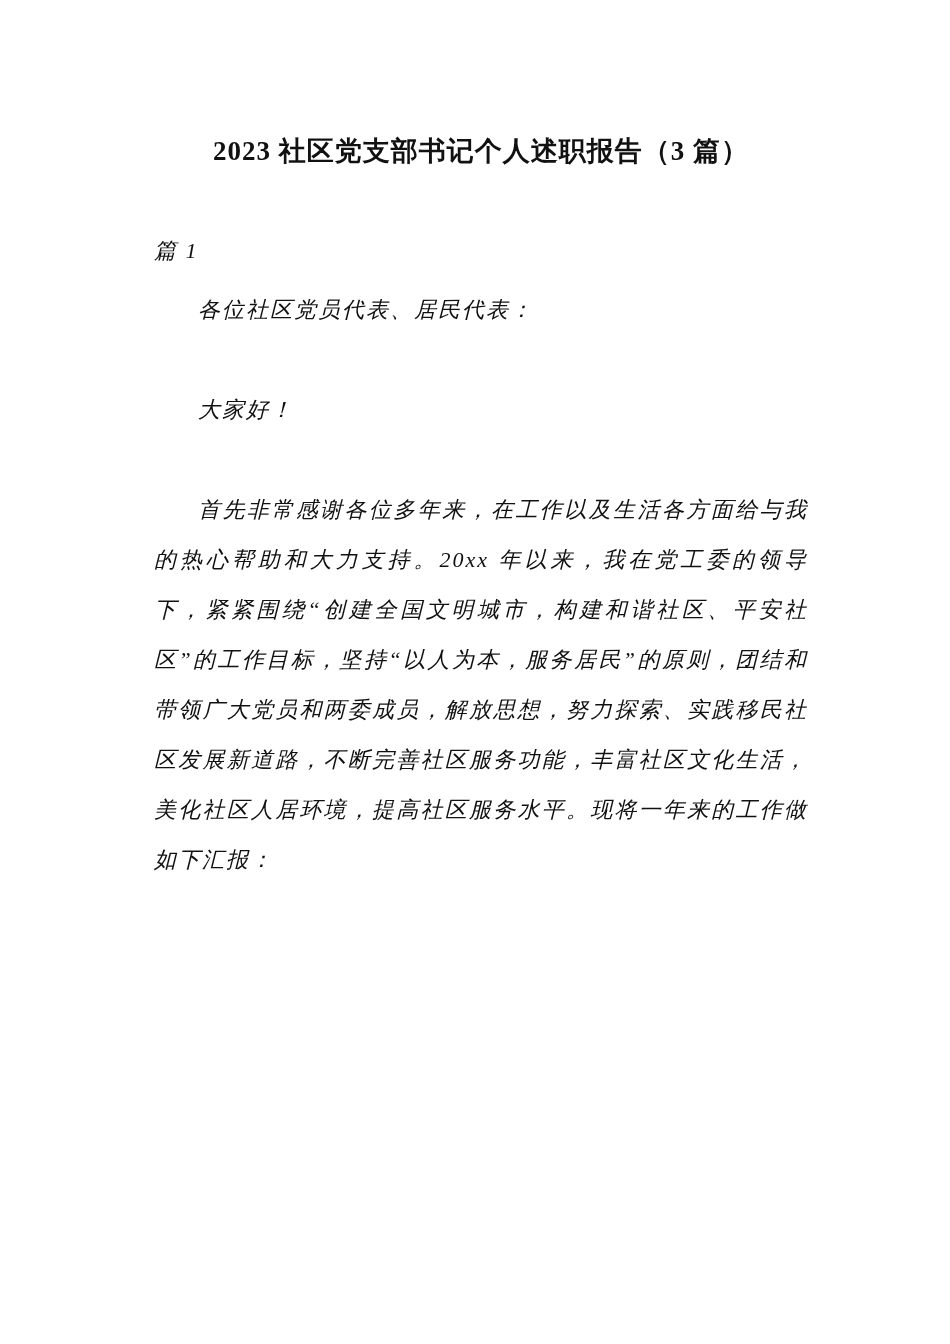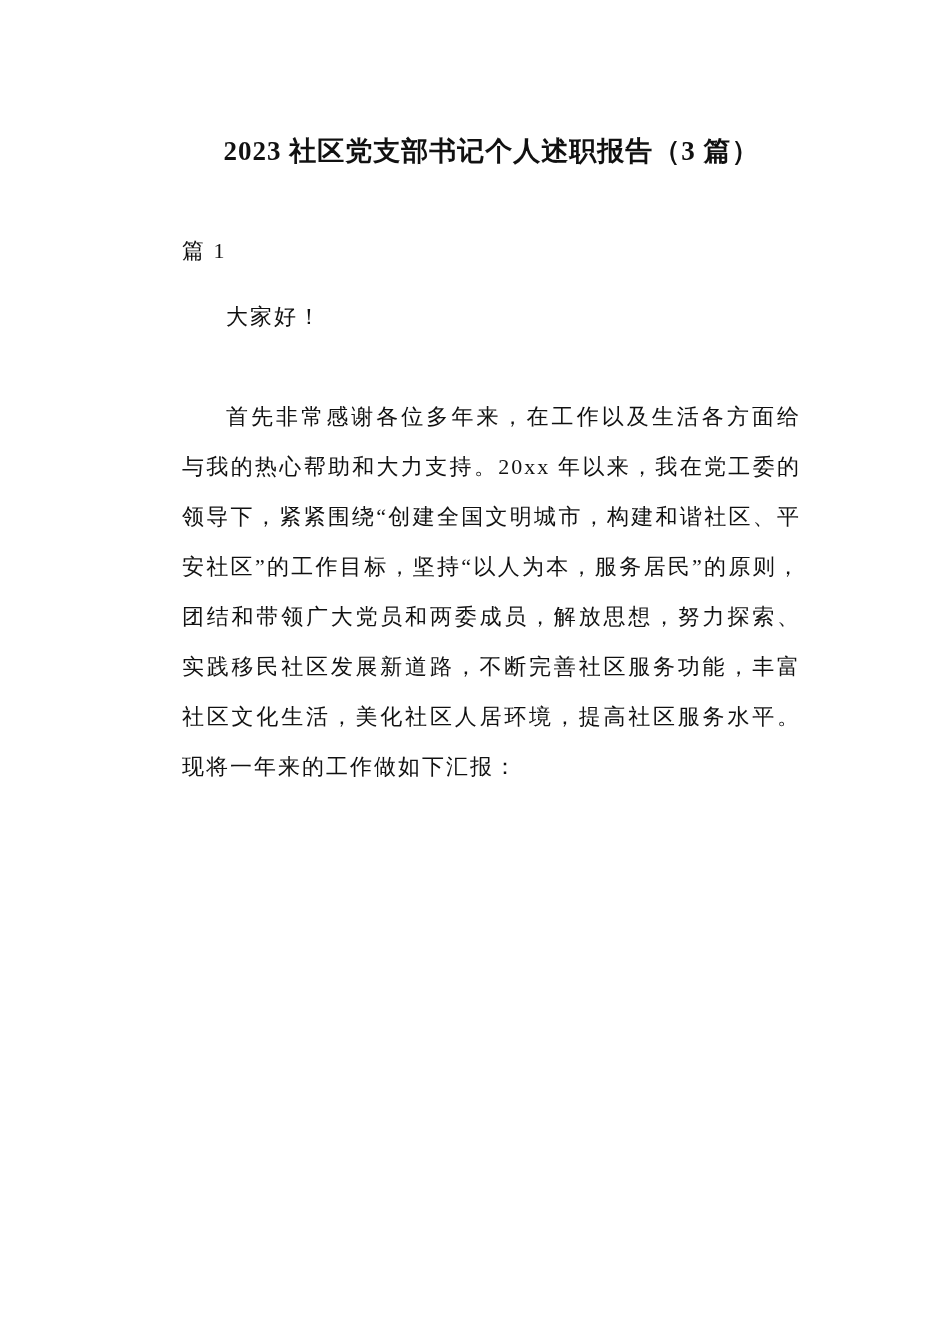--- a/index.html
+++ b/index.html
@@ -9,60 +9,61 @@
   }
   .page {
     position: relative;
     width: 950px;
     height: 1344px;
     background: #ffffff;
     overflow: hidden;
     font-family: "Liberation Serif", "DejaVu Serif", serif;
     color: #111111;
     box-sizing: border-box;
-    padding-left: 21px;
   }
   .content {
     padding: 126px 133px 0 145px;
     box-sizing: border-box;
   }
   .doc-title {
     margin: 0 0 50px 0;
     font-size: 27px;
     font-weight: 700;
     line-height: 50px;
     text-align: center;
     letter-spacing: 1px;
     white-space: nowrap;
   }
   .para {
-    margin: 16px;
+    margin: 9px;
     font-size: 22px;
     line-height: 50px;
     letter-spacing: 2px;
     text-align: justify;
     text-indent: 2em;
+    font-style: italic;
   }
   .article-label {
     text-indent: 0;
   }
   .gap-after {
     margin-bottom: 50px;
   }
 </style>
 </head>
 <body>
 
 <div class="page">
   <div class="content">
 
     <h1 class="doc-title">2023 社区党支部书记个人述职报告（3 篇）</h1>
 
     <p class="para article-label">篇 1</p>
 
+    <p class="para gap-after">各位社区党员代表、居民代表：</p>
 
     <p class="para gap-after">大家好！</p>
 
     <p class="para gap-after">首先非常感谢各位多年来，在工作以及生活各方面给与我的热心帮助和大力支持。20xx 年以来，我在党工委的领导下，紧紧围绕“创建全国文明城市，构建和谐社区、平安社区”的工作目标，坚持“以人为本，服务居民”的原则，团结和带领广大党员和两委成员，解放思想，努力探索、实践移民社区发展新道路，不断完善社区服务功能，丰富社区文化生活，美化社区人居环境，提高社区服务水平。现将一年来的工作做如下汇报：</p>
 
 
 
   </div>
 </div>
 

